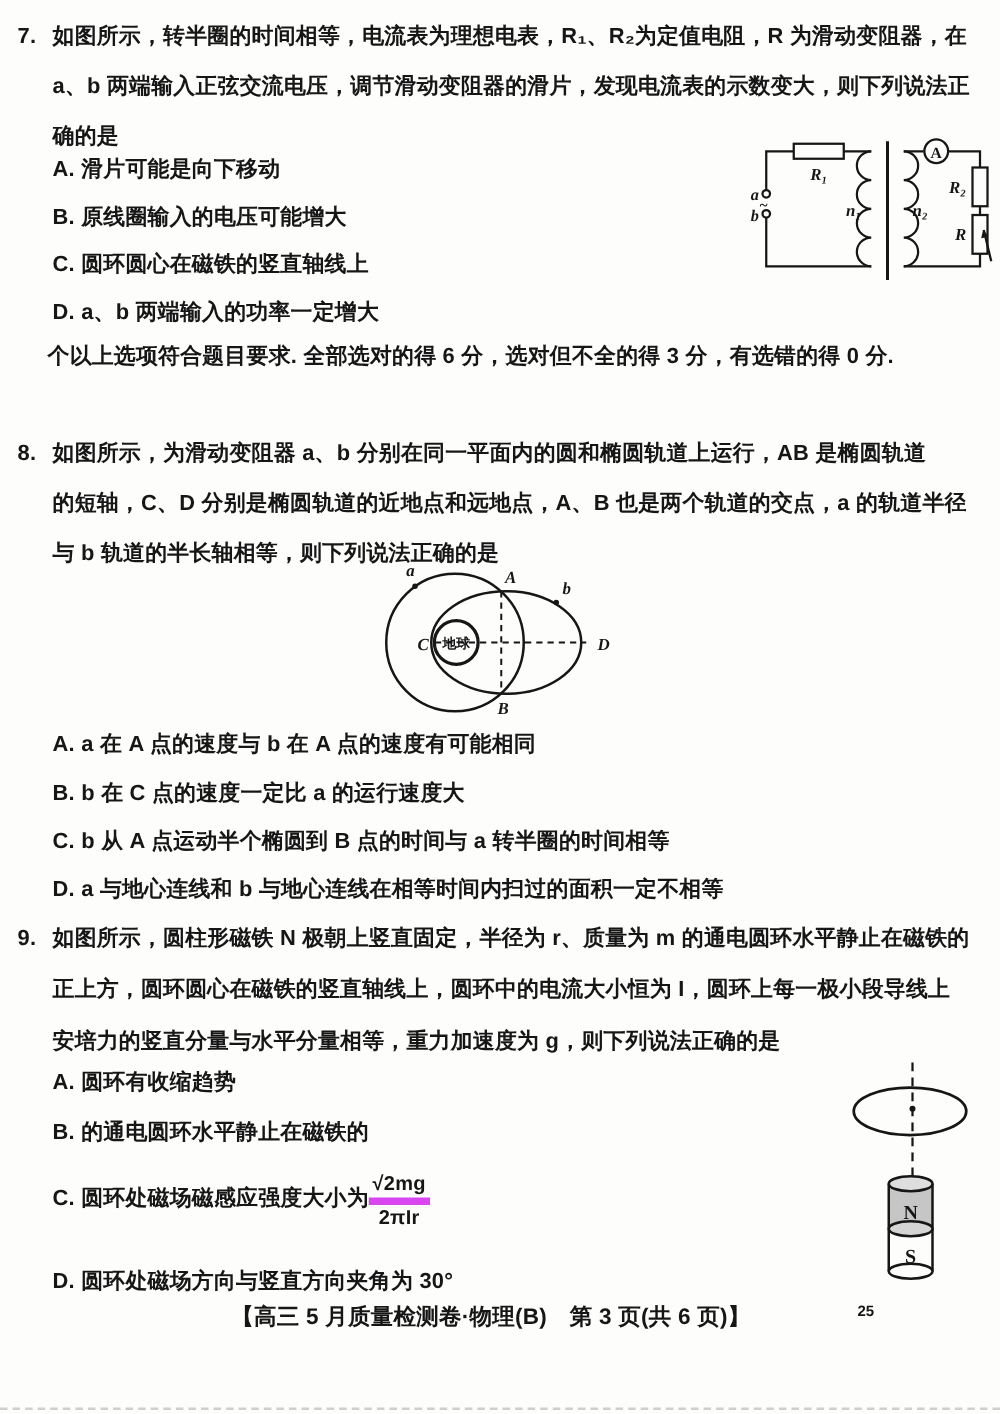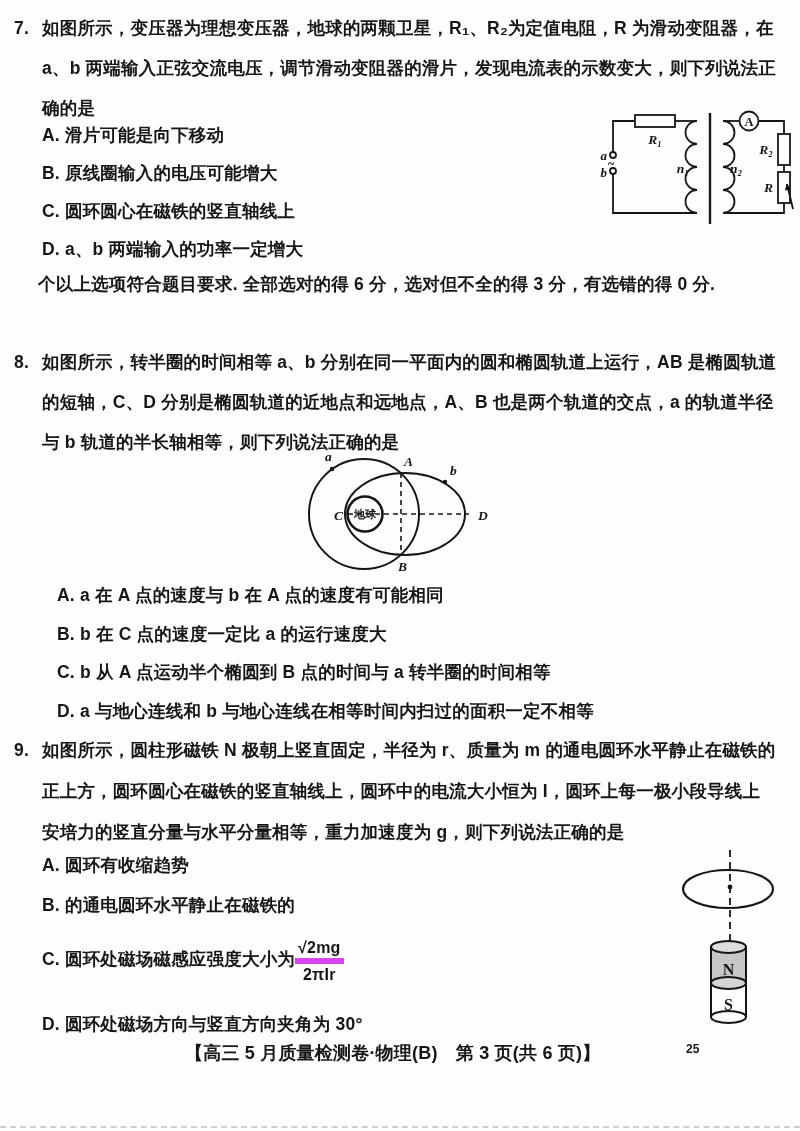--- a/index.html
+++ b/index.html
@@ -31,21 +31,21 @@
   svg text{font-family:"Liberation Serif","DejaVu Serif",serif;font-weight:700;fill:#161616;}
   svg text.it{font-style:italic;}
   svg text.cjk{font-family:"Liberation Sans","DejaVu Sans",sans-serif;}
 </style>
 </head>
 <body>
 
 <div class="qblock" style="top:8px;left:14px;">
   <div class="qline first">
     <span class="qnum">7.</span>
-    <span>如图所示，变压器为理想变压器，地球的两颗卫星，R₁、R₂为定值电阻，R 为滑动变阻器，在</span>
+    <span>如图所示，转半圈的时间相等，电流表为理想电表，R₁、R₂为定值电阻，R 为滑动变阻器，在</span>
   </div>
   <div class="qline cont">a、b 两端输入正弦交流电压，调节滑动变阻器的滑片，发现电流表的示数变大，则下列说法正</div>
   <div class="qline cont">确的是</div>
 </div>
 
 <div class="opts" style="top:116px;left:42px;">
   <div class="opt">A. 滑片可能是向下移动</div>
   <div class="opt">B. 原线圈输入的电压可能增大</div>
   <div class="opt">C. 圆环圆心在磁铁的竖直轴线上</div>
   <div class="opt">D. a、b 两端输入的功率一定增大</div>
@@ -88,21 +88,21 @@
   </svg>
 </div>
 
 <div class="sechead" style="top:264px;left:8px;">
   <div class="secline c2">个以上选项符合题目要求. 全部选对的得 6 分，选对但不全的得 3 分，有选错的得 0 分.</div>
 </div>
 
 <div class="qblock" style="top:342px;left:14px;">
   <div class="qline first">
     <span class="qnum">8.</span>
-    <span>如图所示，转半圈的时间相等 a、b 分别在同一平面内的圆和椭圆轨道上运行，AB 是椭圆轨道</span>
+    <span>如图所示，为滑动变阻器 a、b 分别在同一平面内的圆和椭圆轨道上运行，AB 是椭圆轨道</span>
   </div>
   <div class="qline cont">的短轴，C、D 分别是椭圆轨道的近地点和远地点，A、B 也是两个轨道的交点，a 的轨道半径</div>
   <div class="qline cont">与 b 轨道的半长轴相等，则下列说法正确的是</div>
 </div>
 
 <div class="abs" style="top:449px;left:297px;">
   <svg width="205" height="130" viewBox="0 0 205 130">
     <g stroke="#161616" stroke-width="2" fill="none">
       <circle cx="67" cy="65" r="55"></circle>
       <ellipse cx="108" cy="65" rx="60" ry="41"></ellipse>
@@ -115,21 +115,21 @@
     <text x="28" y="12" font-size="13.5" class="it">a</text>
     <text x="153" y="26" font-size="13.5" class="it">b</text>
     <text x="107" y="17" font-size="13.5" class="it">A</text>
     <text x="101" y="122" font-size="13.5" class="it">B</text>
     <text x="46" y="71" text-anchor="end" font-size="13.5" class="it">C</text>
     <text x="181" y="71" font-size="13.5" class="it">D</text>
     <text x="68" y="69" text-anchor="middle" font-size="11" class="cjk">地球</text>
   </svg>
 </div>
 
-<div class="opts" style="top:576px;left:57px;">
+<div class="opts" style="top:576px;left:42px;">
   <div class="opt" style="line-height:38.7px">A. a 在 A 点的速度与 b 在 A 点的速度有可能相同</div>
   <div class="opt" style="line-height:38.7px">B. b 在 C 点的速度一定比 a 的运行速度大</div>
   <div class="opt" style="line-height:38.7px">C. b 从 A 点运动半个椭圆到 B 点的时间与 a 转半圈的时间相等</div>
   <div class="opt" style="line-height:38.7px">D. a 与地心连线和 b 与地心连线在相等时间内扫过的面积一定不相等</div>
 </div>
 
 <div class="qblock" style="top:730px;left:14px;">
   <div class="qline first" style="line-height:41px">
     <span class="qnum">9.</span>
     <span>如图所示，圆柱形磁铁 N 极朝上竖直固定，半径为 r、质量为 m 的通电圆环水平静止在磁铁的</span>

